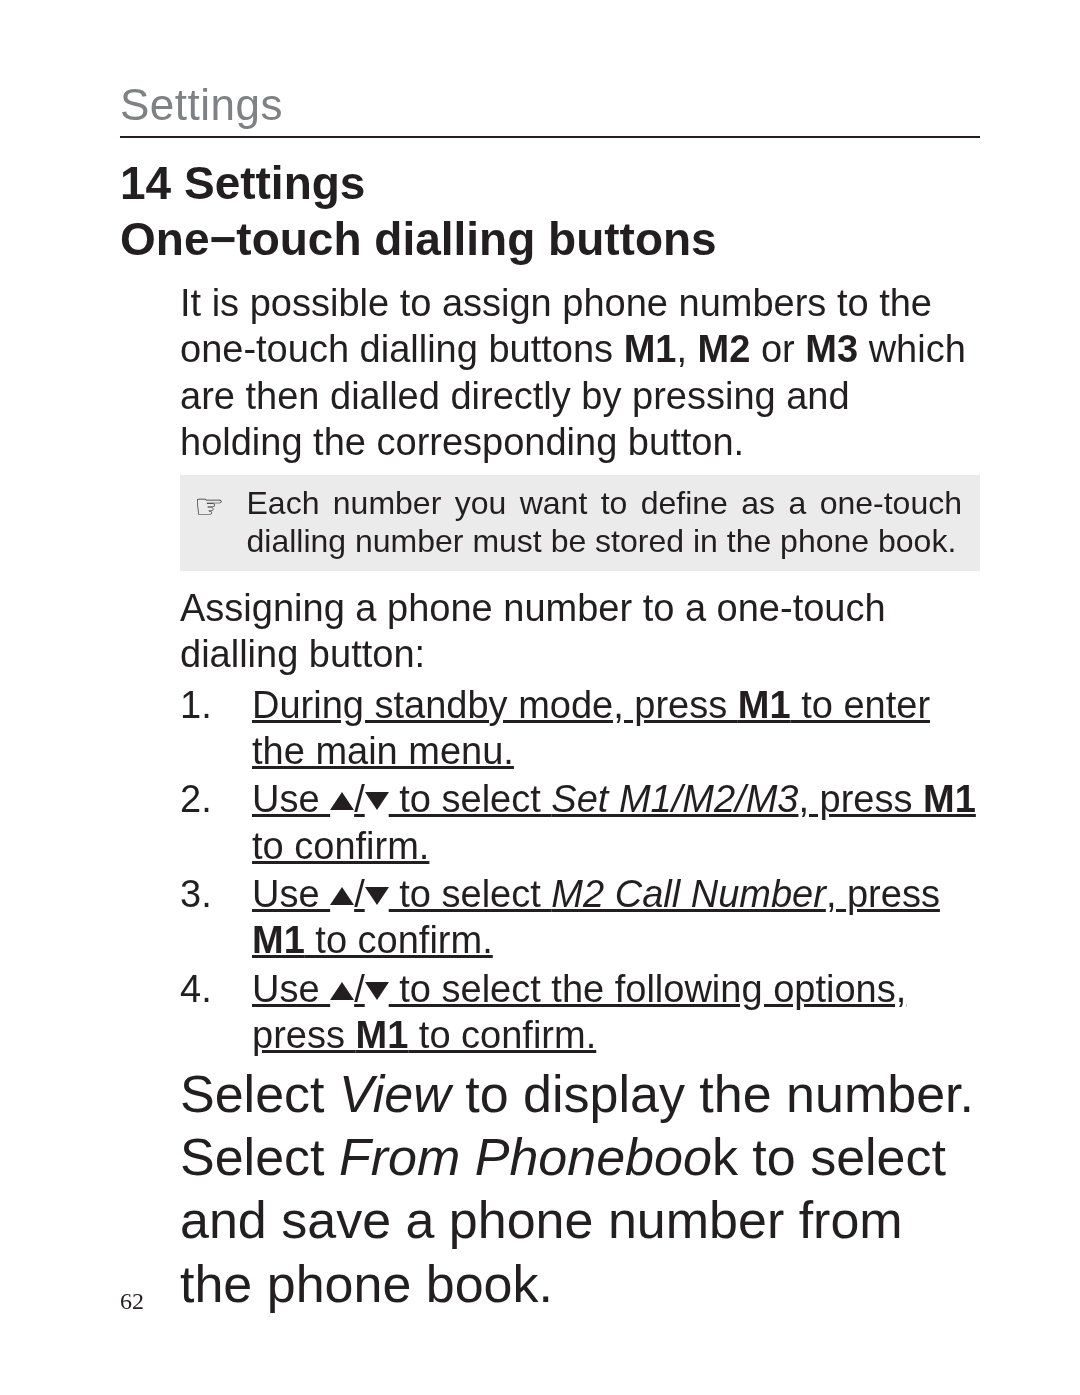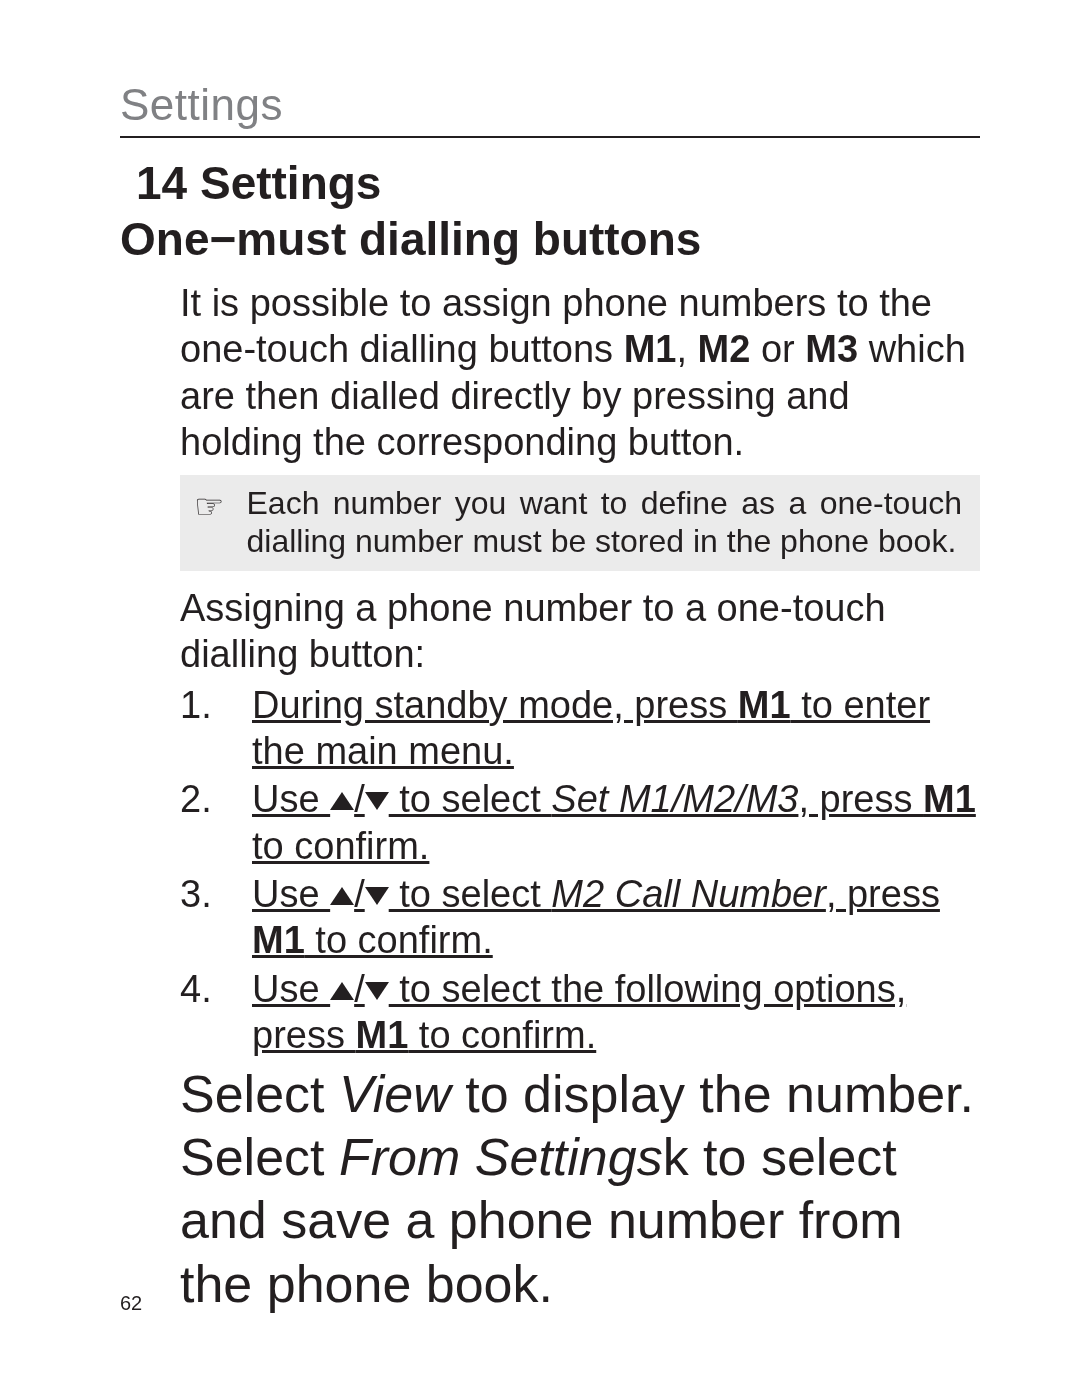--- a/index.html
+++ b/index.html
@@ -23,21 +23,21 @@
     font-size: 44px;
     color: #808184;
     letter-spacing: 0.5px;
     padding-bottom: 6px;
     border-bottom: 2px solid #231f20;
     margin-bottom: 18px;
   }
   .h1 {
     font-size: 46px;
     font-weight: 700;
-    margin: 10px 0 2px 16px;
+    margin: 10px 0 2px 0;
   }
   .h2 {
     font-size: 46px;
     font-weight: 700;
     margin: 0 0 14px 0;
   }
   .body-indent {
     margin-left: 60px;
   }
   .para {
@@ -109,32 +109,33 @@
   }
   .select-block p {
     font-size: 52px;
     line-height: 1.22;
     margin: 0;
   }
   .page-num {
     position: absolute;
     left: 120px;
     bottom: 80px;
-    font-size: 20px;
+    font-size: 24px;
+    font-family: Liberation Serif, serif;
   }
 </style>
 </head>
 <body>
 
 <div class="page">
 
   <div class="running-head">Settings</div>
 
   <div class="h1">14 Settings</div>
-  <div class="h2">One−must dialling buttons</div>
+  <div class="h2">One−touch dialling buttons</div>
 
   <div class="body-indent">
 
     <p class="para">
       <span>It is possible to assign phone numbers to the one-touch dialling buttons </span><span class="bold">M1</span><span>, </span><span class="bold">M2</span><span> or </span><span class="bold">M3</span><span> which are then dialled directly by pressing and holding the corresponding button.</span>
     </p>
 
     <div class="note-box">
       <div class="note-icon">☞</div>
       <div class="note-text">Each number you want to define as a one-touch dialling number must be stored in the phone book.</div>
@@ -155,20 +156,20 @@
       <li>
         <span>Use </span><span class="tri-up"></span><span>/</span><span class="tri-down"></span><span> to select the following options, press </span><span class="bold">M1</span><span> to confirm.</span>
       </li>
     </ol>
 
     <div class="select-block">
       <p>
         <span>Select </span><span class="italic">View</span><span> to display the number.</span>
       </p>
       <p>
-        <span>Select </span><span class="italic">From Settings</span><span>k to select and save a phone number from the phone book.</span>
+        <span>Select </span><span class="italic">From Phoneboo</span><span>k to select and save a phone number from the phone book.</span>
       </p>
     </div>
 
   </div>
 
   <div class="page-num">62</div>
 </div>
 
 </body></html>

